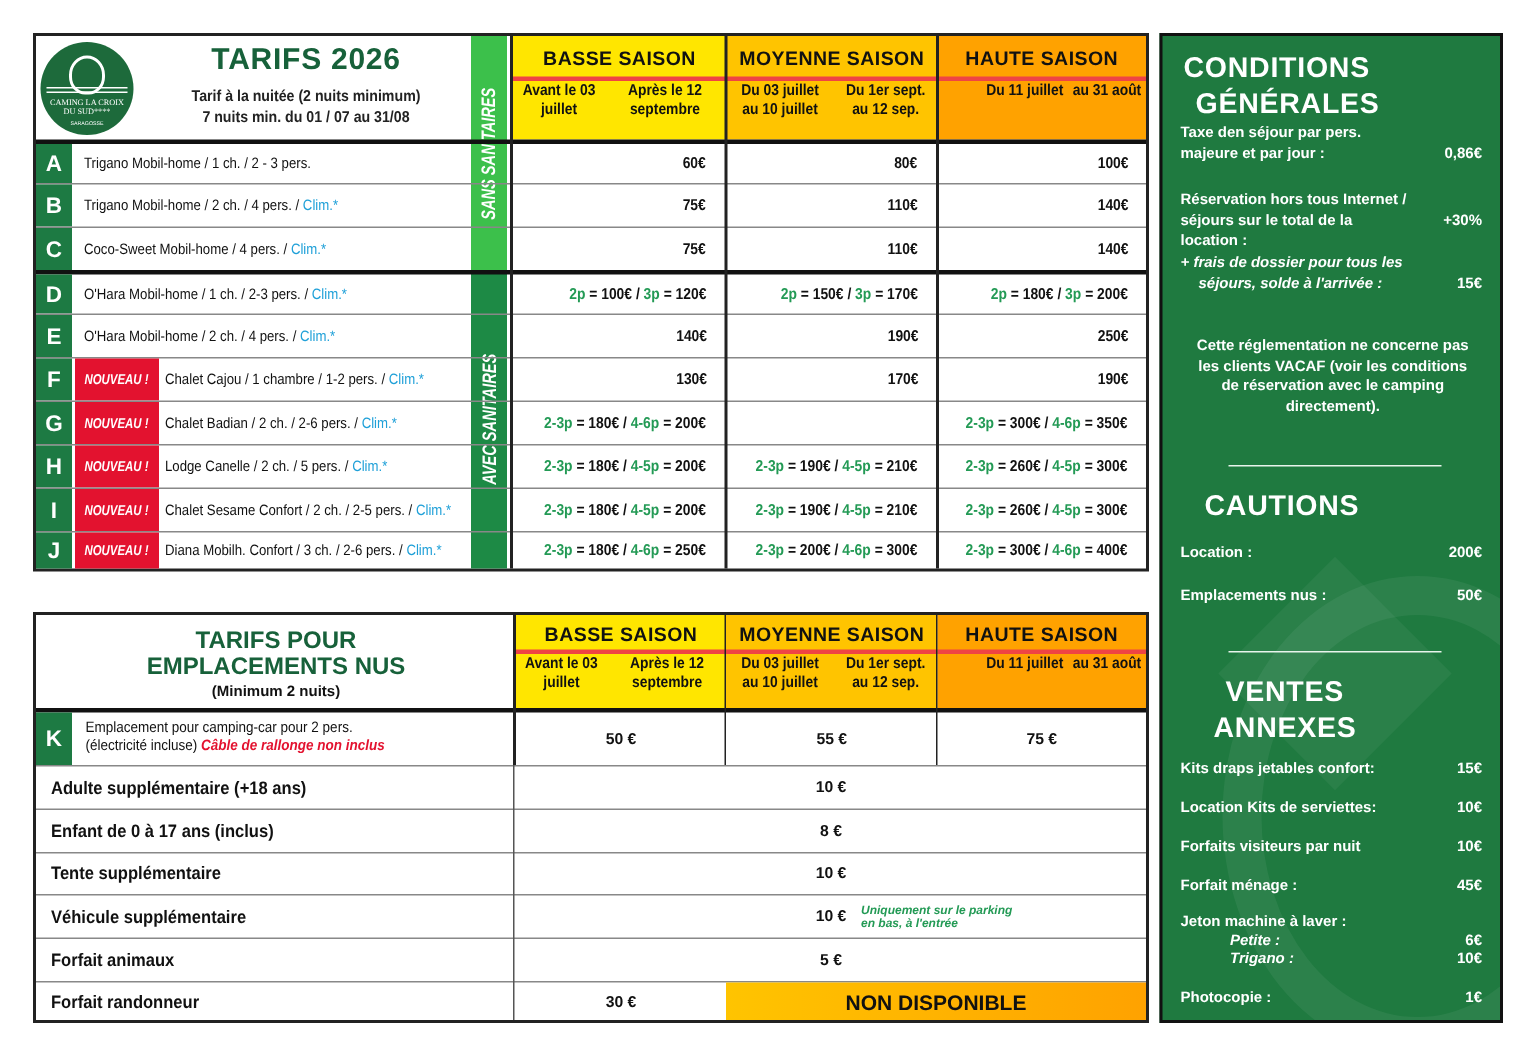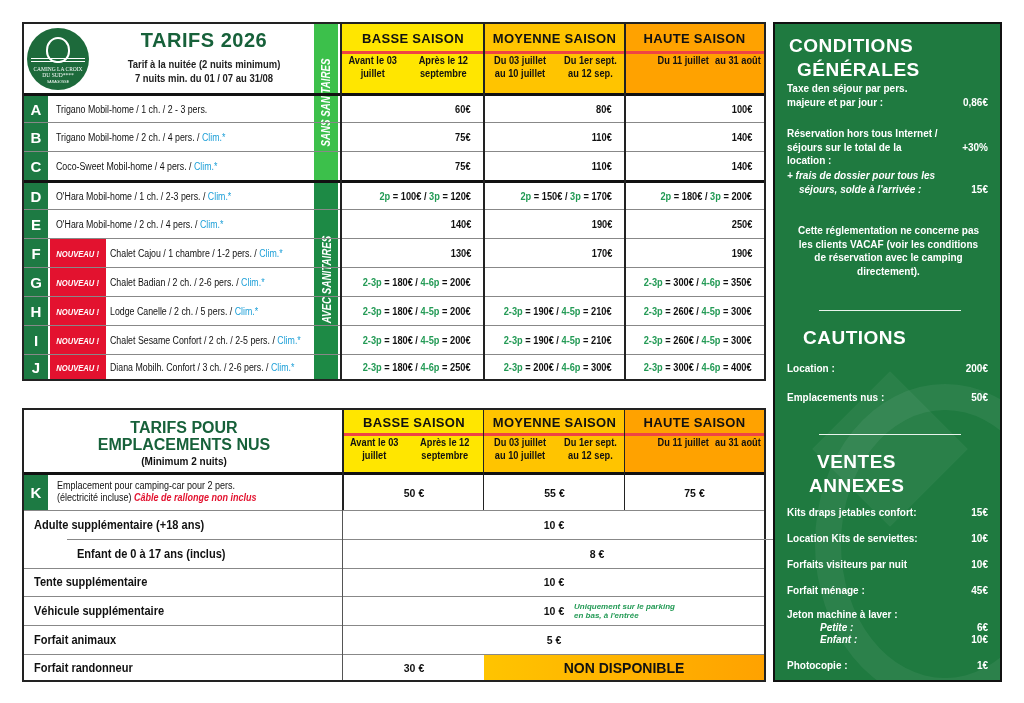--- a/index.html
+++ b/index.html
@@ -317,21 +317,21 @@
   <div class="vsep" style="left:459px; top:0; height:100px; width:1px;"></div>
   <div class="vsep" style="left:600px; top:0; height:100px; width:1px;"></div>
 
   <div id="extras-rows">
       <div class="brow" style="top: 100px; height: 28.8px;">
         <div class="blabel">
           <span>Adulte supplémentaire (+18 ans)</span>
         </div>
         <div class="bval" style="left: 320px; width: 420px;">10 €</div>
       </div>
-      <div class="brow" style="top: 128.8px; height: 28.8px; margin-left: 43px;">
+      <div class="brow" style="top: 128.8px; height: 28.8px;">
         <div class="blabel">
           <span>Enfant de 0 à 17 ans (inclus)</span>
         </div>
         <div class="bval" style="left: 320px; width: 420px;">8 €</div>
       </div>
       <div class="brow" style="top: 157.6px; height: 28.8px;">
         <div class="blabel">
           <span>Tente supplémentaire</span>
         </div>
         <div class="bval" style="left: 320px; width: 420px;">10 €</div>
@@ -408,16 +408,16 @@
   <div id="ventes-rows">
       <div class="p-line" style="top: 482px;"><span>Kits draps jetables confort:</span><span class="v">15€</span></div>
       <div class="p-line" style="top: 508px;"><span>Location Kits de serviettes:</span><span class="v">10€</span></div>
       <div class="p-line" style="top: 534px;"><span>Forfaits visiteurs par nuit</span><span class="v">10€</span></div>
       <div class="p-line" style="top: 560px;"><span>Forfait ménage :</span><span class="v">45€</span></div>
     </div>
 
   <div class="p-line" style="top:584px;">
     <div>Jeton machine à laver :</div>
     <div style="position:relative; padding-left:33px; font-style:italic; line-height:12px;"><span>Petite :</span><span class="v" style="font-style:normal;">6€</span></div>
-    <div style="position:relative; padding-left:33px; font-style:italic; line-height:12px;"><span>Enfant :</span><span class="v" style="font-style:normal;">10€</span></div>
+    <div style="position:relative; padding-left:33px; font-style:italic; line-height:12px;"><span>Trigano :</span><span class="v" style="font-style:normal;">10€</span></div>
   </div>
   <div class="p-line" style="top:635px;"><span>Photocopie :</span><span class="v">1€</span></div>
 </div>
 
 </body></html>

